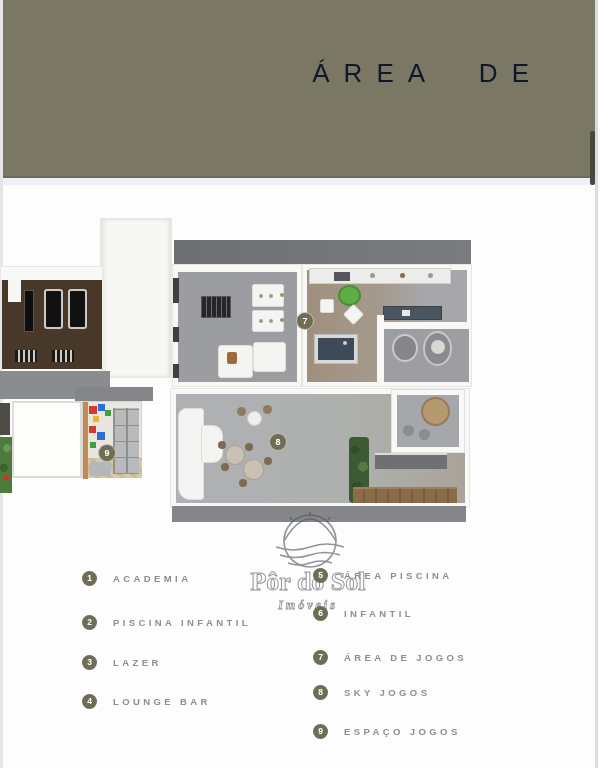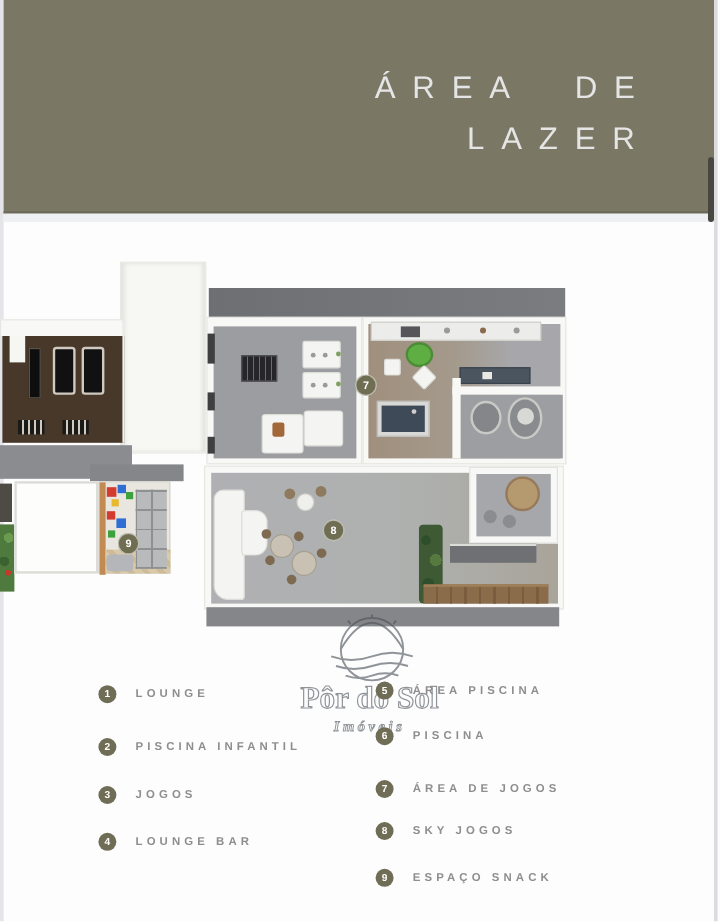--- a/index.html
+++ b/index.html
@@ -4,21 +4,21 @@
 <style>
   html,body{margin:0;padding:0;background:#fff;}
   #page{position:relative;width:600px;height:768px;background:#fdfdfd;overflow:hidden;
         font-family:"Liberation Sans",sans-serif;}
   
   .edge-left{position:absolute;left:0;top:0;width:3px;height:768px;background:#e5e5e9;}
   .edge-right{position:absolute;left:595px;top:0;width:3px;height:768px;background:#dcdce0;}
   
   .banner{position:absolute;left:3px;top:0;width:592px;height:178px;background:#7a7765;
           border-bottom:2px solid #6c695a;box-sizing:border-box;}
-  .banner-text{position:absolute;right:52px;top:52px;text-align:right;color:#e5e5e5;
+  .banner-text{position:absolute;right:52px;top:52px;text-align:right;color:#0f172a;
                font-weight:300;}
   .banner-line{font-size:26px;letter-spacing:14px;word-spacing:20px;line-height:42px;white-space:nowrap;}
   .banner-gap{position:absolute;left:3px;top:178px;width:592px;height:7px;background:#eef0f3;}
   .scroll-mark{position:absolute;left:590px;top:131px;width:5px;height:54px;background:#47473f;border-radius:2px;}
 
   
   .abs{position:absolute;box-sizing:border-box;}
   .wallbox{background:#f8f8f6;border:1px solid #e6e6e2;}
   .roof{background:#797a7f;}
   .floor{background:#9c9da1;}
@@ -48,21 +48,20 @@
 <body>
 
 <div id="page">
 
   <div class="edge-left"></div>
   <div class="edge-right"></div>
 
   <div class="banner">
     <div class="banner-text">
       <div class="banner-line">ÁREA DE</div>
-      <div class="banner-line">LAZER</div>
     </div>
   </div>
   <div class="banner-gap"></div>
   <div class="scroll-mark"></div>
 
   <div class="abs" style="left:0;top:185px;width:595px;height:370px;">
 
     <div class="abs" style="left:100px;top:33px;width:72px;height:160px;background:#f7f7f4;border:1px solid #e8e8e4;box-shadow:inset 3px 0 4px #e2e2de, inset -3px 0 3px #e5e5e1;"></div>
 
     <div class="abs wallbox" style="left:0;top:81px;width:103px;height:15px;"></div>
@@ -201,50 +200,50 @@
       </svg>
       <div class="wm-name">Pôr do Sol</div>
       <div class="wm-sub">Imóveis</div>
     </div>
   </div>
 
   <div>
 
     <div class="legend-row" style="left:82px;top:570px;">
       <span class="legend-badge">1</span>
-      <span class="legend-label">LOUNGE</span>
+      <span class="legend-label">ACADEMIA</span>
     </div>
     <div class="legend-row" style="left:82px;top:614px;">
       <span class="legend-badge">2</span>
       <span class="legend-label">PISCINA INFANTIL</span>
     </div>
     <div class="legend-row" style="left:82px;top:654px;">
       <span class="legend-badge">3</span>
-      <span class="legend-label">JOGOS</span>
+      <span class="legend-label">LAZER</span>
     </div>
     <div class="legend-row" style="left:82px;top:693px;">
       <span class="legend-badge">4</span>
       <span class="legend-label">LOUNGE BAR</span>
     </div>
 
     <div class="legend-row" style="left:313px;top:567px;">
       <span class="legend-badge">5</span>
       <span class="legend-label">ÁREA PISCINA</span>
     </div>
     <div class="legend-row" style="left:313px;top:605px;">
       <span class="legend-badge">6</span>
-      <span class="legend-label">PISCINA</span>
+      <span class="legend-label">INFANTIL</span>
     </div>
     <div class="legend-row" style="left:313px;top:649px;">
       <span class="legend-badge">7</span>
       <span class="legend-label">ÁREA DE JOGOS</span>
     </div>
     <div class="legend-row" style="left:313px;top:684px;">
       <span class="legend-badge">8</span>
       <span class="legend-label">SKY JOGOS</span>
     </div>
     <div class="legend-row" style="left:313px;top:723px;">
       <span class="legend-badge">9</span>
-      <span class="legend-label">ESPAÇO SNACK</span>
+      <span class="legend-label">ESPAÇO JOGOS</span>
     </div>
   </div>
 
 </div>
 
 </body></html>

